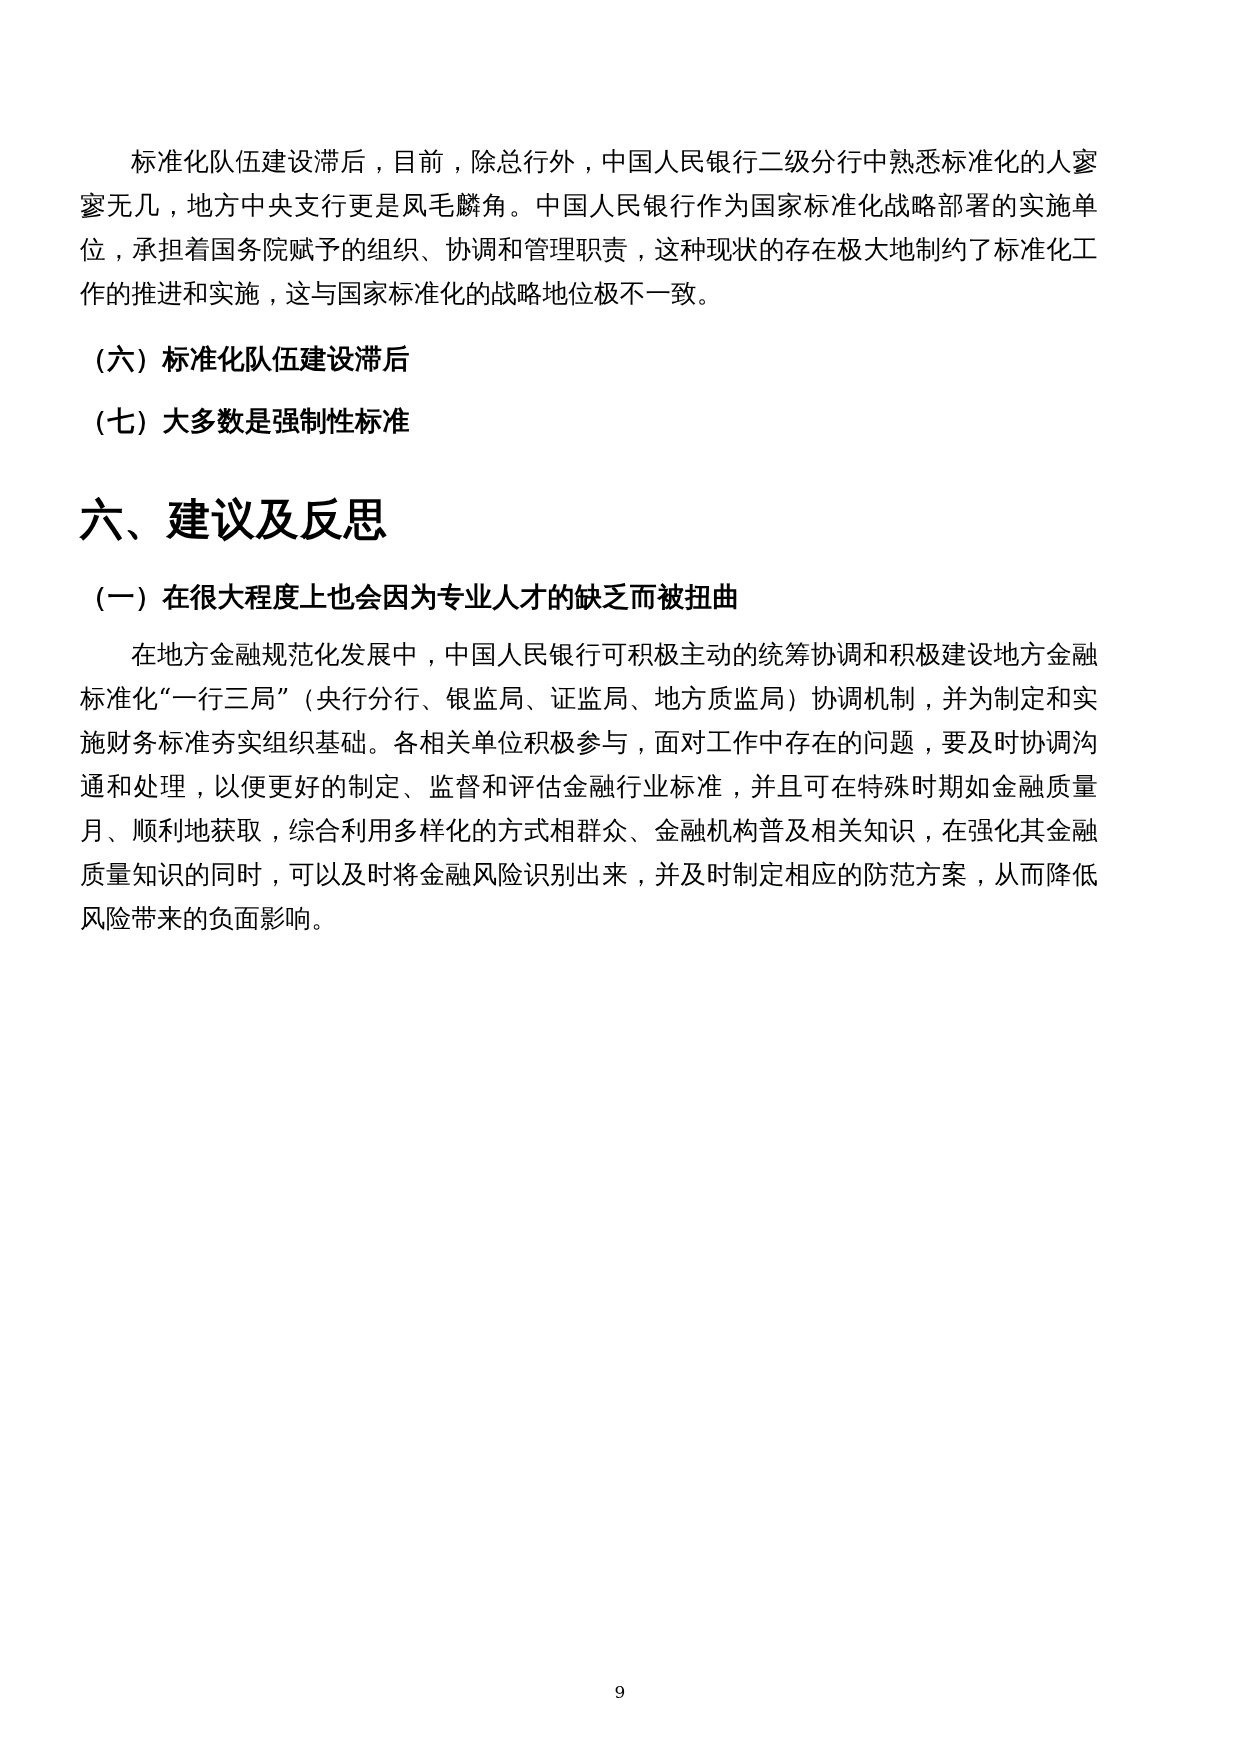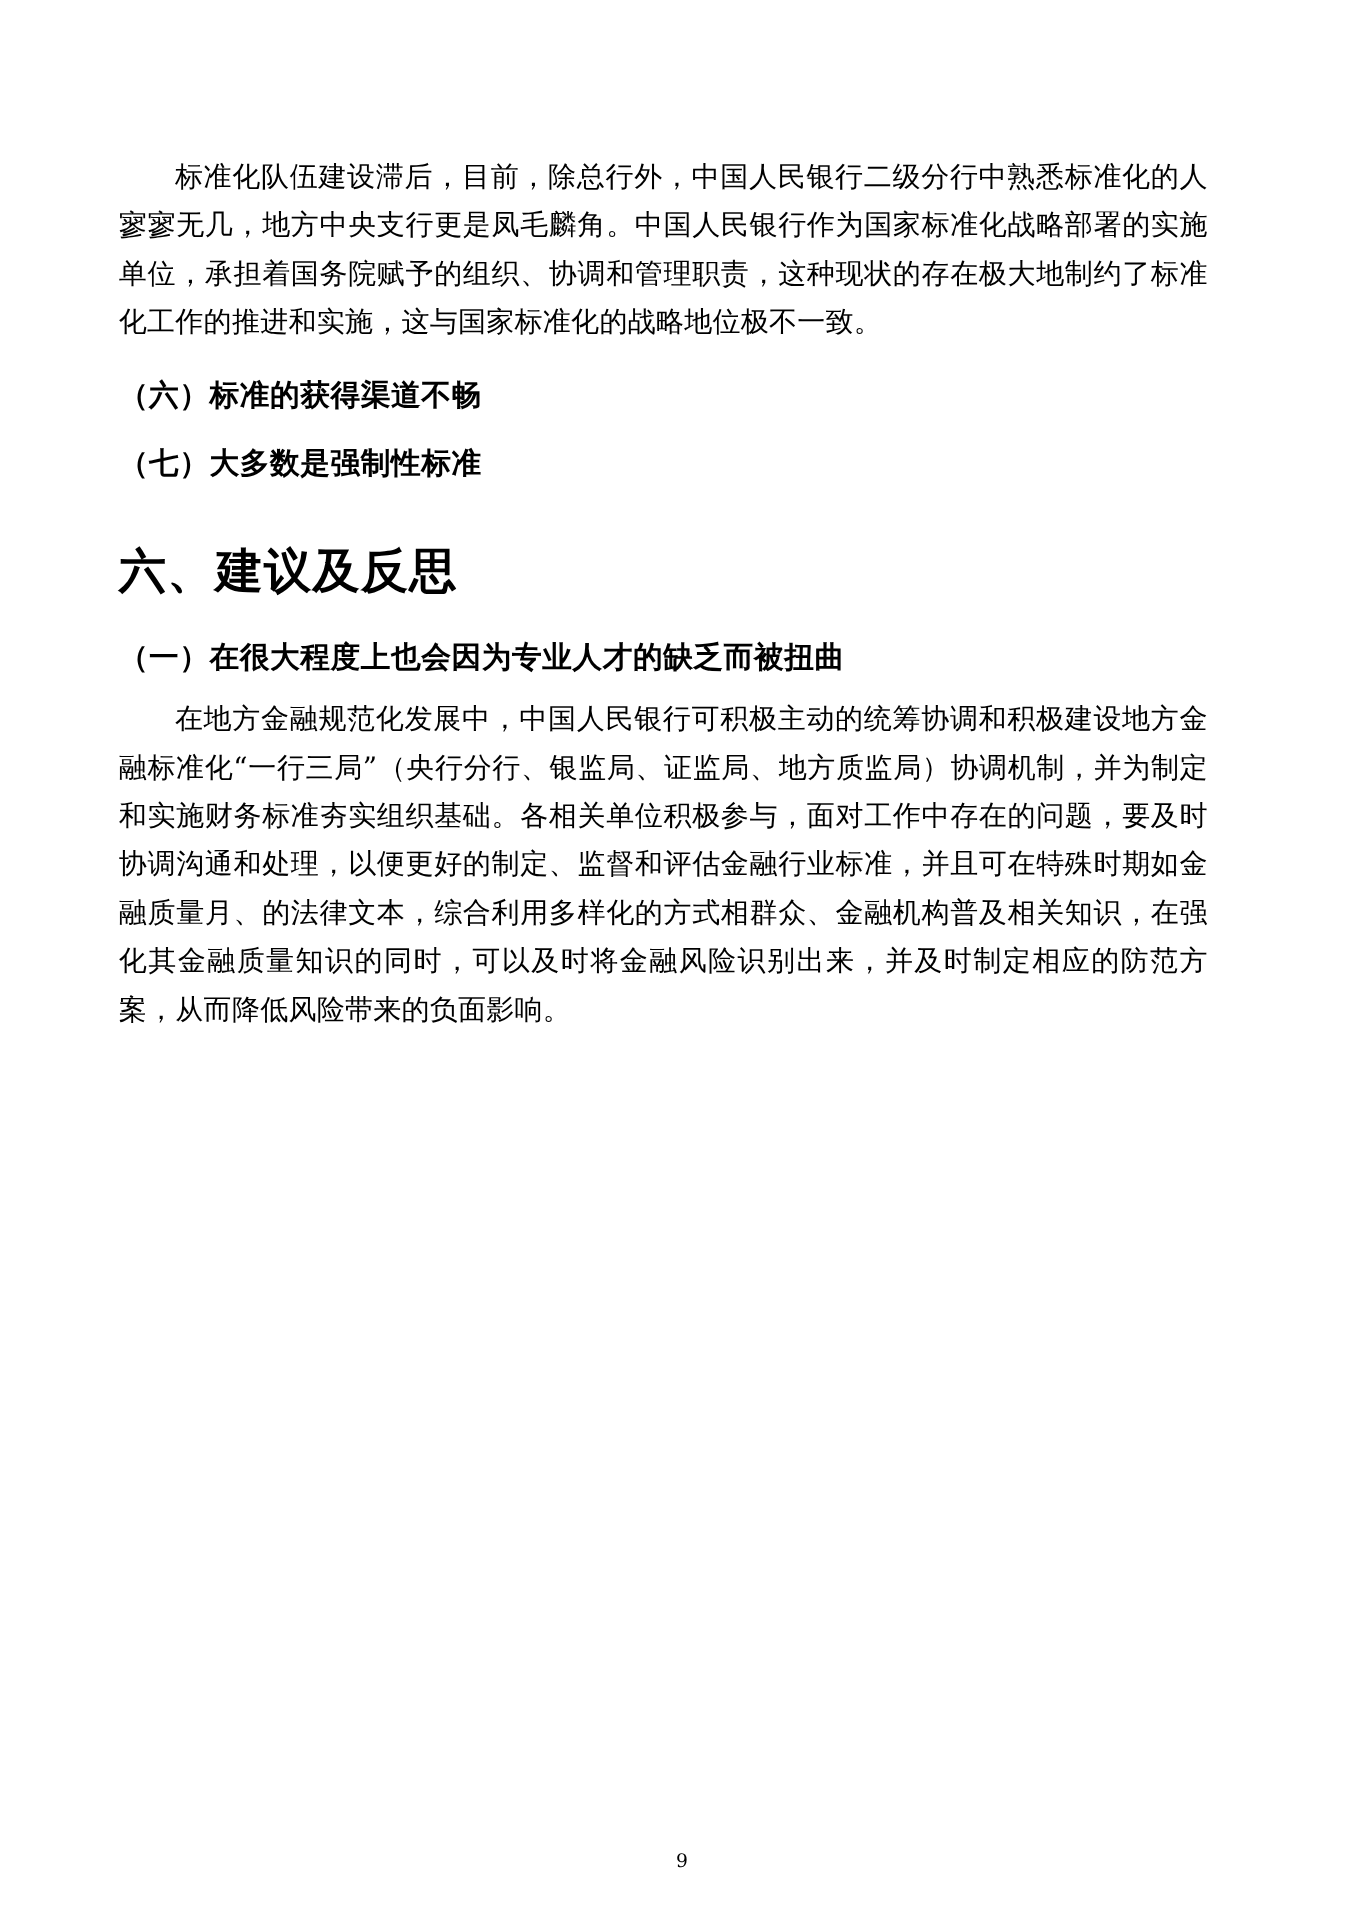--- a/index.html
+++ b/index.html
@@ -6,21 +6,21 @@
     margin: 0;
     padding: 0;
     background: #ffffff;
   }
   .page {
     width: 1240px;
     height: 1754px;
     background: #ffffff;
     position: relative;
     box-sizing: border-box;
-    padding: 140px 142px 60px 108px;
+    padding: 140px 142px 60px 80px;
     font-family: "DejaVu Serif", "Liberation Serif", serif;
     color: #000000;
   }
   .para {
     font-size: 25.5px;
     line-height: 1.72;
     text-align: justify;
     text-justify: inter-ideograph;
     text-indent: 2em;
     margin: 0 0 6px 0;
@@ -51,26 +51,26 @@
     font-family: "DejaVu Serif", "Liberation Serif", serif;
   }
 </style>
 </head>
 <body>
 
 <div class="page">
 
   <p class="para">标准化队伍建设滞后，目前，除总行外，中国人民银行二级分行中熟悉标准化的人寥寥无几，地方中央支行更是凤毛麟角。中国人民银行作为国家标准化战略部署的实施单位，承担着国务院赋予的组织、协调和管理职责，这种现状的存在极大地制约了标准化工作的推进和实施，这与国家标准化的战略地位极不一致。</p>
 
-  <h2 class="h2">（六）标准的获得渠道不畅</h2>
+  <h2 class="h2">（六）标准化队伍建设滞后</h2>
 
 
   <h2 class="h2">（七）大多数是强制性标准</h2>
 
 
   <h1 class="h1">六、建议及反思</h1>
 
   <h2 class="h2">（一）在很大程度上也会因为专业人才的缺乏而被扭曲</h2>
 
-  <p class="para">在地方金融规范化发展中，中国人民银行可积极主动的统筹协调和积极建设地方金融标准化“一行三局”（央行分行、银监局、证监局、地方质监局）协调机制，并为制定和实施财务标准夯实组织基础。各相关单位积极参与，面对工作中存在的问题，要及时协调沟通和处理，以便更好的制定、监督和评估金融行业标准，并且可在特殊时期如金融质量月、的法律文本，综合利用多样化的方式相群众、金融机构普及相关知识，在强化其金融质量知识的同时，可以及时将金融风险识别出来，并及时制定相应的防范方案，从而降低风险带来的负面影响。</p>
+  <p class="para">在地方金融规范化发展中，中国人民银行可积极主动的统筹协调和积极建设地方金融标准化“一行三局”（央行分行、银监局、证监局、地方质监局）协调机制，并为制定和实施财务标准夯实组织基础。各相关单位积极参与，面对工作中存在的问题，要及时协调沟通和处理，以便更好的制定、监督和评估金融行业标准，并且可在特殊时期如金融质量月、顺利地获取，综合利用多样化的方式相群众、金融机构普及相关知识，在强化其金融质量知识的同时，可以及时将金融风险识别出来，并及时制定相应的防范方案，从而降低风险带来的负面影响。</p>
 
   <div class="footer">9</div>
 </div>
 
 </body></html>

